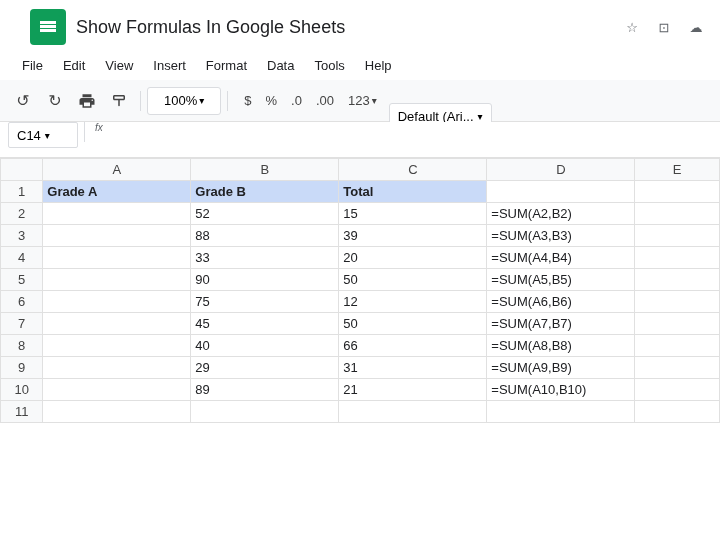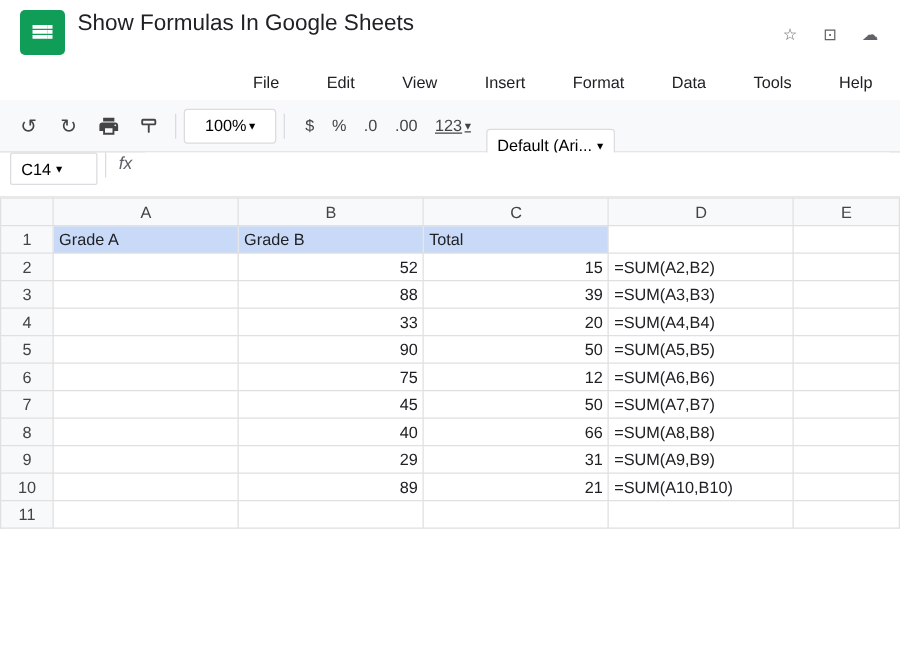--- a/index.html
+++ b/index.html
@@ -1,21 +1,22 @@
 <!DOCTYPE html>
 <html><head>
   <meta charset="utf-8">
   <style>
     * { margin: 0; padding: 0; box-sizing: border-box; }
     body { font-family: Arial, sans-serif; font-size: 13px; background: #fff; width: 720px; height: 535px; overflow: hidden; }
 
     
     .title-bar {
       display: flex;
-      padding: 8px 12px 4px 16px;
+      align-items: center;
+      padding: 8px 12px 4px 30px;
       gap: 10px;
       height: 50px;
     }
     .app-icon {
       width: 36px; height: 36px;
       background: #0f9d58;
       border-radius: 4px;
       display: flex; align-items: center; justify-content: center;
       flex-shrink: 0;
     }
@@ -35,22 +36,21 @@
       color: #5f6368;
       cursor: pointer;
     }
 
     
     .menu-bar {
       display: flex;
       align-items: center;
       padding: 0 12px;
       height: 30px;
-      gap: 18px;
-      justify-content: flex-end;
+      gap: 0;
     }
     .menu-item {
       padding: 4px 10px;
       font-size: 13px;
       color: #202124;
       cursor: pointer;
       border-radius: 4px;
     }
 
     
@@ -123,21 +123,21 @@
       display: flex; align-items: center;
       border: 1px solid #dadce0;
       border-radius: 2px;
       padding: 0 8px;
       height: 26px;
       min-width: 70px;
       font-size: 13px;
       gap: 4px;
     }
     .formula-divider { width: 1px; height: 20px; background: #dadce0; }
-    .fx-label { color: #5f6368; font-size: 14px; font-style: italic; padding: 0 4px; }
+    .fx-label { color: #5f6368; font-size: 10px; font-style: italic; padding: 0 4px; }
     .formula-input {
       flex: 1; height: 26px;
       border: none; outline: none;
       font-size: 13px;
       padding: 0 4px;
     }
 
     
     .spreadsheet {
       display: flex;
@@ -179,25 +179,25 @@
     }
     .col-a { width: 140px; }
     .col-b { width: 140px; }
     .col-c { width: 140px; }
     .col-d { width: 140px; }
     .col-e { width: 60px; }
 
     
     .header-cell {
       background: #c9daf8;
-      font-weight: normal;
+      font-weight: bold;
       color: #202124;
     }
     
-    .num-cell { text-align: right; color: #202124; }
+    .num-cell { color: #202124; }
     .formula-cell { color: #202124; }
   </style>
 </head>
 <body>
 
 <div class="title-bar">
   <div class="app-icon">
     <svg viewBox="0 0 24 24" fill="none" xmlns="http://www.w3.org/2000/svg">
       <rect width="24" height="24" rx="2" fill="#0f9d58"></rect>
       <rect x="4" y="6" width="6" height="3" fill="white"></rect>
@@ -247,21 +247,21 @@
   <div class="zoom-selector">
     <span>100%</span>
     <span style="font-size:10px;">▾</span>
   </div>
   <div class="toolbar-separator"></div>
   <div class="format-toolbar">
     <div class="format-btn">$</div>
     <div class="format-btn">%</div>
     <div class="format-btn">.0</div>
     <div class="format-btn">.00</div>
-    <div class="format-btn" style="display:flex;gap:2px;text-decoration:underline;">
+    <div class="format-btn" style="display:flex;gap:2px;">
       <span>123</span>
       <span style="font-size:10px;">▾</span>
     </div>
   </div>
   <div class="font-selector">
     <span>Default (Ari...</span>
     <span style="font-size:10px;">▾</span>
   </div>
 </div>
 

